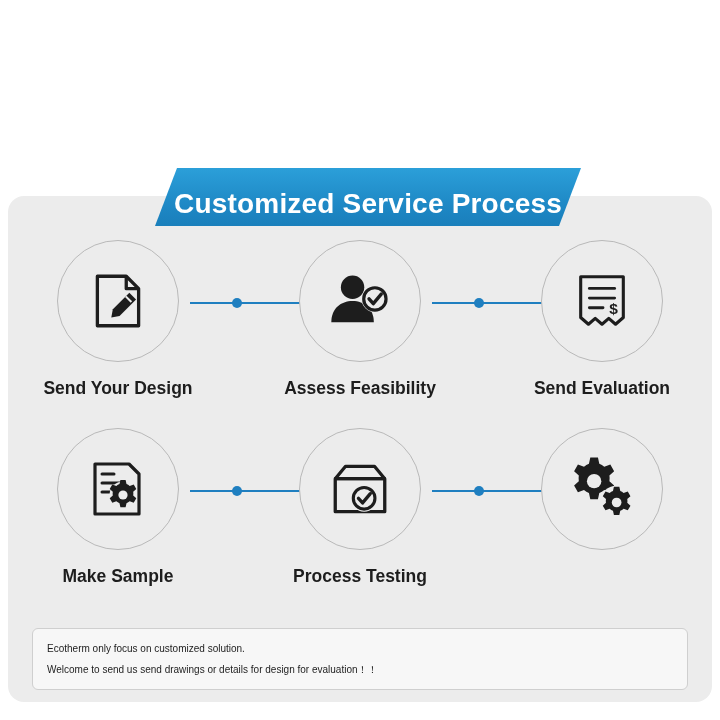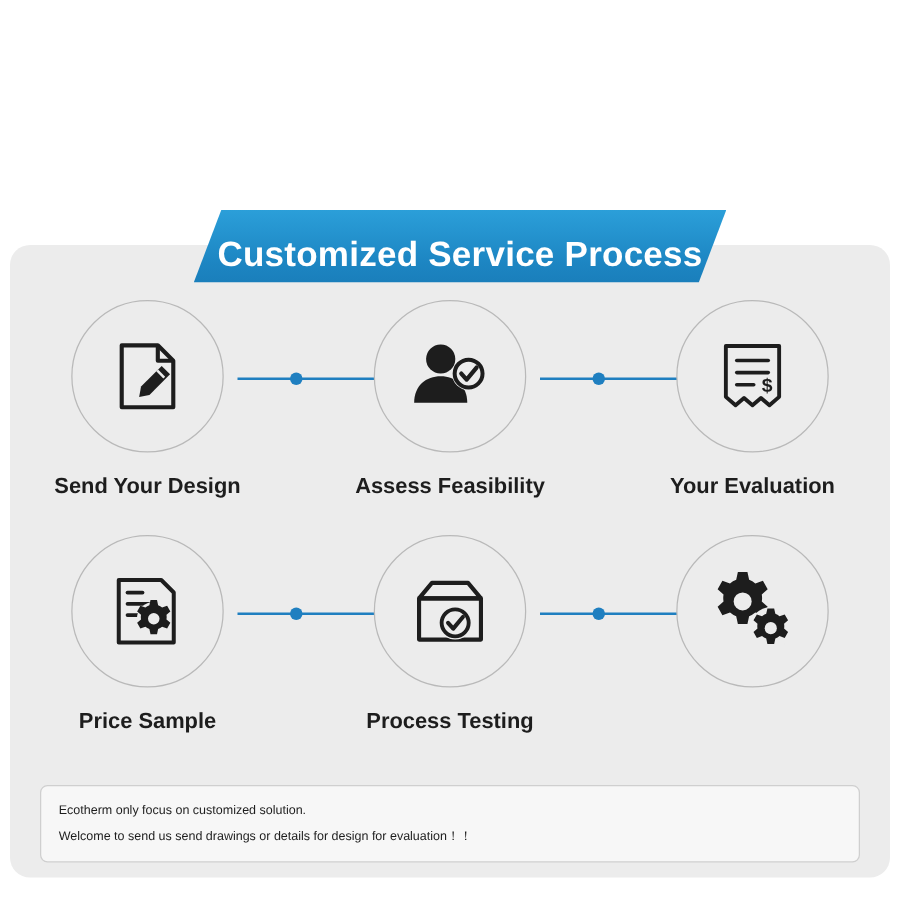--- a/index.html
+++ b/index.html
@@ -197,21 +197,21 @@
           <span>
             <svg width="62" height="62" viewBox="0 0 64 64">
               <path d="M10 7 h44 v42 l-8 7 l-7 -6 l-7 6 l-7 -6 l-7 6 l-8 -7 z" fill="none" stroke="#1d1d1d" stroke-width="3.2" stroke-linejoin="round"></path>
               <path d="M19 19 h26" stroke="#1d1d1d" stroke-width="3" stroke-linecap="round"></path>
               <path d="M19 29 h26" stroke="#1d1d1d" stroke-width="3" stroke-linecap="round"></path>
               <path d="M19 39 h14" stroke="#1d1d1d" stroke-width="3" stroke-linecap="round"></path>
               <text x="44" y="45" font-family="Liberation Sans, sans-serif" font-size="16" font-weight="bold" fill="#1d1d1d" text-anchor="middle">$</text>
             </svg>
           </span>
         </div>
-        <div class="step-label">Your Evaluation</div>
+        <div class="step-label">Send Evaluation</div>
       </div>
     </div>
 
     <div class="row row-2">
 
       <div class="connector conn-a"></div>
       <div class="conn-dot dot-a"></div>
       <div class="connector conn-b"></div>
       <div class="conn-dot dot-b"></div>
 
@@ -224,21 +224,21 @@
               <path d="M16 26 h20" stroke="#1d1d1d" stroke-width="3" stroke-linecap="round"></path>
               <path d="M16 35 h10" stroke="#1d1d1d" stroke-width="3" stroke-linecap="round"></path>
               <g transform="translate(37,38)">
                 <circle r="13.5" fill="#ececec"></circle>
                 <path d="M-2.6 -15 h5.2 l0.9 4.1 a11 11 0 0 1 3.2 1.9 l4 -1.4 l2.6 4.5 l-3.1 2.7 a11 11 0 0 1 0 3.7 l3.1 2.7 l-2.6 4.5 l-4 -1.4 a11 11 0 0 1 -3.2 1.9 l-0.9 4.1 h-5.2 l-0.9 -4.1 a11 11 0 0 1 -3.2 -1.9 l-4 1.4 l-2.6 -4.5 l3.1 -2.7 a11 11 0 0 1 0 -3.7 l-3.1 -2.7 l2.6 -4.5 l4 1.4 a11 11 0 0 1 3.2 -1.9 z" fill="#1d1d1d"></path>
                 <circle r="4.6" fill="#ececec"></circle>
               </g>
             </svg>
           </span>
         </div>
-        <div class="step-label">Price Sample</div>
+        <div class="step-label">Make Sample</div>
       </div>
 
       <div class="step step-1">
         <div class="circle">
           <span>
             <svg width="66" height="66" viewBox="0 0 64 64">
               <path d="M8 22 h48 v32 h-48 z" fill="none" stroke="#1d1d1d" stroke-width="3.2" stroke-linejoin="round"></path>
               <path d="M8 22 l10 -12 h28 l10 12" fill="none" stroke="#1d1d1d" stroke-width="3.2" stroke-linejoin="round"></path>
               <path d="M8 22 h48" fill="none" stroke="#1d1d1d" stroke-width="3.2"></path>
               <circle cx="36" cy="41" r="13" fill="#ececec"></circle>

